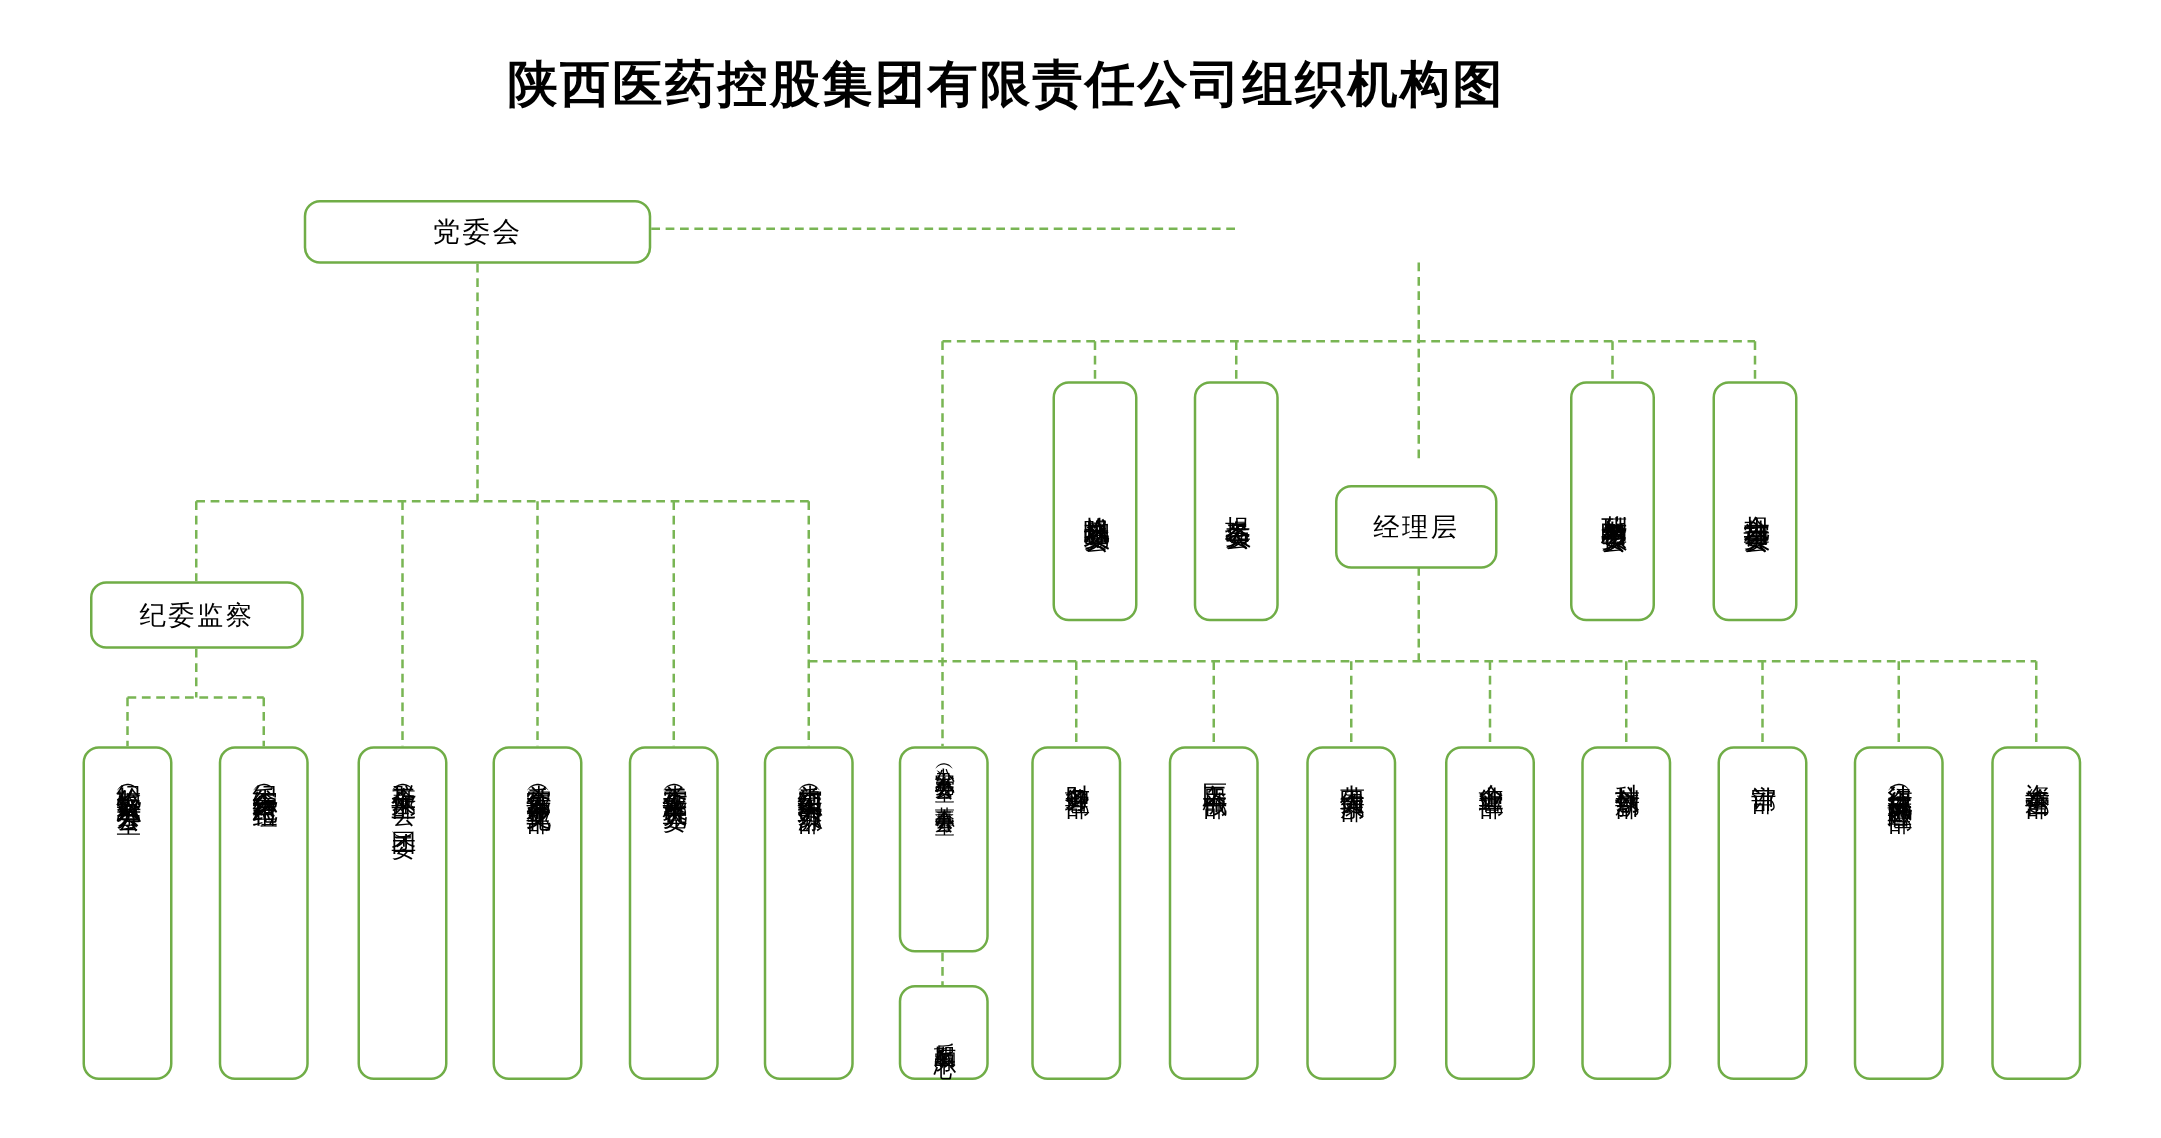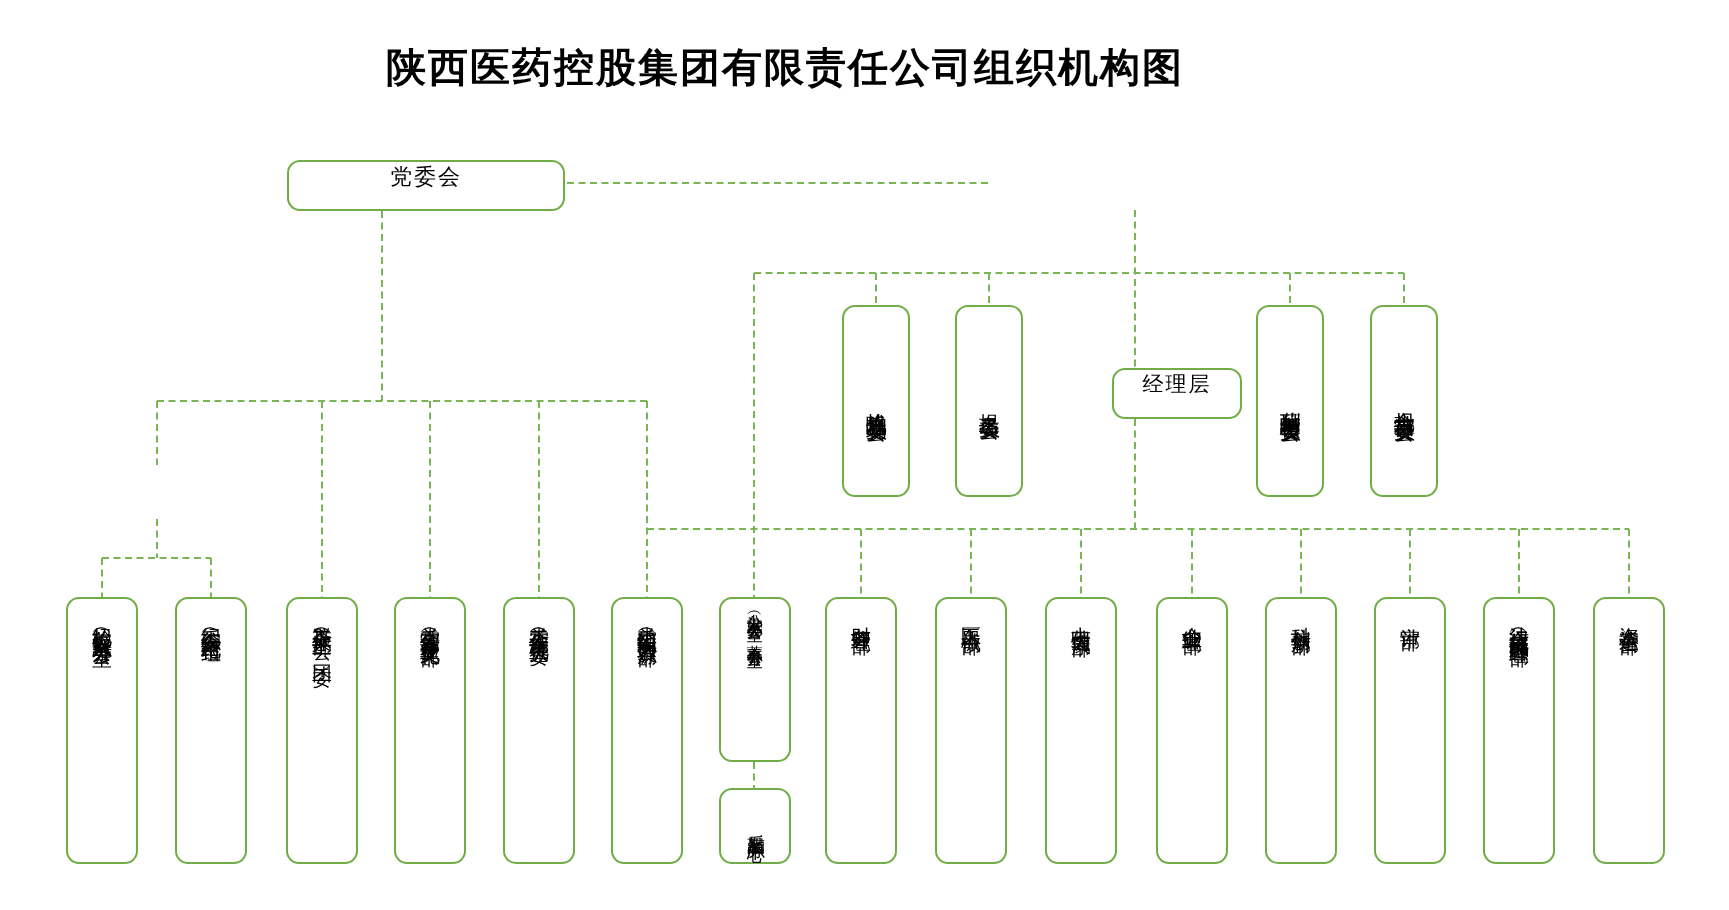--- a/index.html
+++ b/index.html
@@ -1,31 +1,31 @@
 <!DOCTYPE html>
 <html><head>
 <meta charset="utf-8">
 <style>
   html,body{margin:0;padding:0;background:#ffffff;}
   .canvas{
     position:relative;width:1729px;height:910px;background:#ffffff;overflow:hidden;
     font-family:"Liberation Sans","DejaVu Sans",sans-serif;color:#000;
   }
   .title{
-    position:absolute;top:40px;left:785px;transform:translateX(-50%);
+    position:absolute;top:40px;left:805px;transform:translateX(-50%);
     margin:0;font-size:40px;font-weight:bold;letter-spacing:2px;white-space:nowrap;color:#000;
   }
   .connectors{position:absolute;left:0;top:0;}
   .connectors path{fill:none;stroke:#79b554;stroke-width:2;stroke-dasharray:7 4.5;}
   .node{
     position:absolute;box-sizing:border-box;background:#fff;
     border:2.5px solid #70ad47;border-radius:13px;
     display:flex;justify-content:center;
   }
-  .node.h{align-items:flex-start;white-space:nowrap;letter-spacing:2px;margin-left:44px;}
+  .node.h{align-items:center;white-space:nowrap;letter-spacing:2px;}
   .vtext{
     writing-mode:vertical-rl;text-orientation:mixed;
     height:100%;box-sizing:border-box;letter-spacing:2px;line-height:1.55;
   }
   .vtext.center{text-align:center;}
   .vtext.top{text-align:start;padding-top:12px;}
   .f22{font-size:22px;} .f21{font-size:21px;} .f20{font-size:20px;} .f18{font-size:18px;}
   .vtext.committee{font-size:21px;letter-spacing:1.5px;}
   .vtext.office{font-size:16px;letter-spacing:1.5px;padding-top:2px;text-align:start;line-height:1.6;}
 </style>
@@ -66,21 +66,24 @@
     <path d="M1410,529 V597"></path>
     <path d="M1519,529 V597"></path>
     <path d="M1629,529 V597"></path>
     <path d="M754,762 V788"></path>
   </svg>
 
   <div class="node h f22" style="left:243px;top:160px;width:278px;height:51px;">
     <span>党委会</span>
   </div>
 
-  <div class="node h f21" style="left:1068px;top:368px;width:130px;height:51px;">
+  <div class="node h f21" style="left:72px;top:465px;width:171px;height:54px;">
+    <span>纪委监察</span>
+  </div>
+  <div class="node h f21" style="left:1068px;top:388px;width:130px;height:67px;">
     <span>经理层</span>
   </div>
 
   <div class="node" style="left:842px;top:305px;width:68px;height:192px;">
     <span class="vtext center committee">战略规划委员会</span>
   </div>
   <div class="node" style="left:955px;top:305px;width:68px;height:192px;">
     <span class="vtext center committee">提名委员会</span>
   </div>
   <div class="node" style="left:1256px;top:305px;width:68px;height:192px;">

